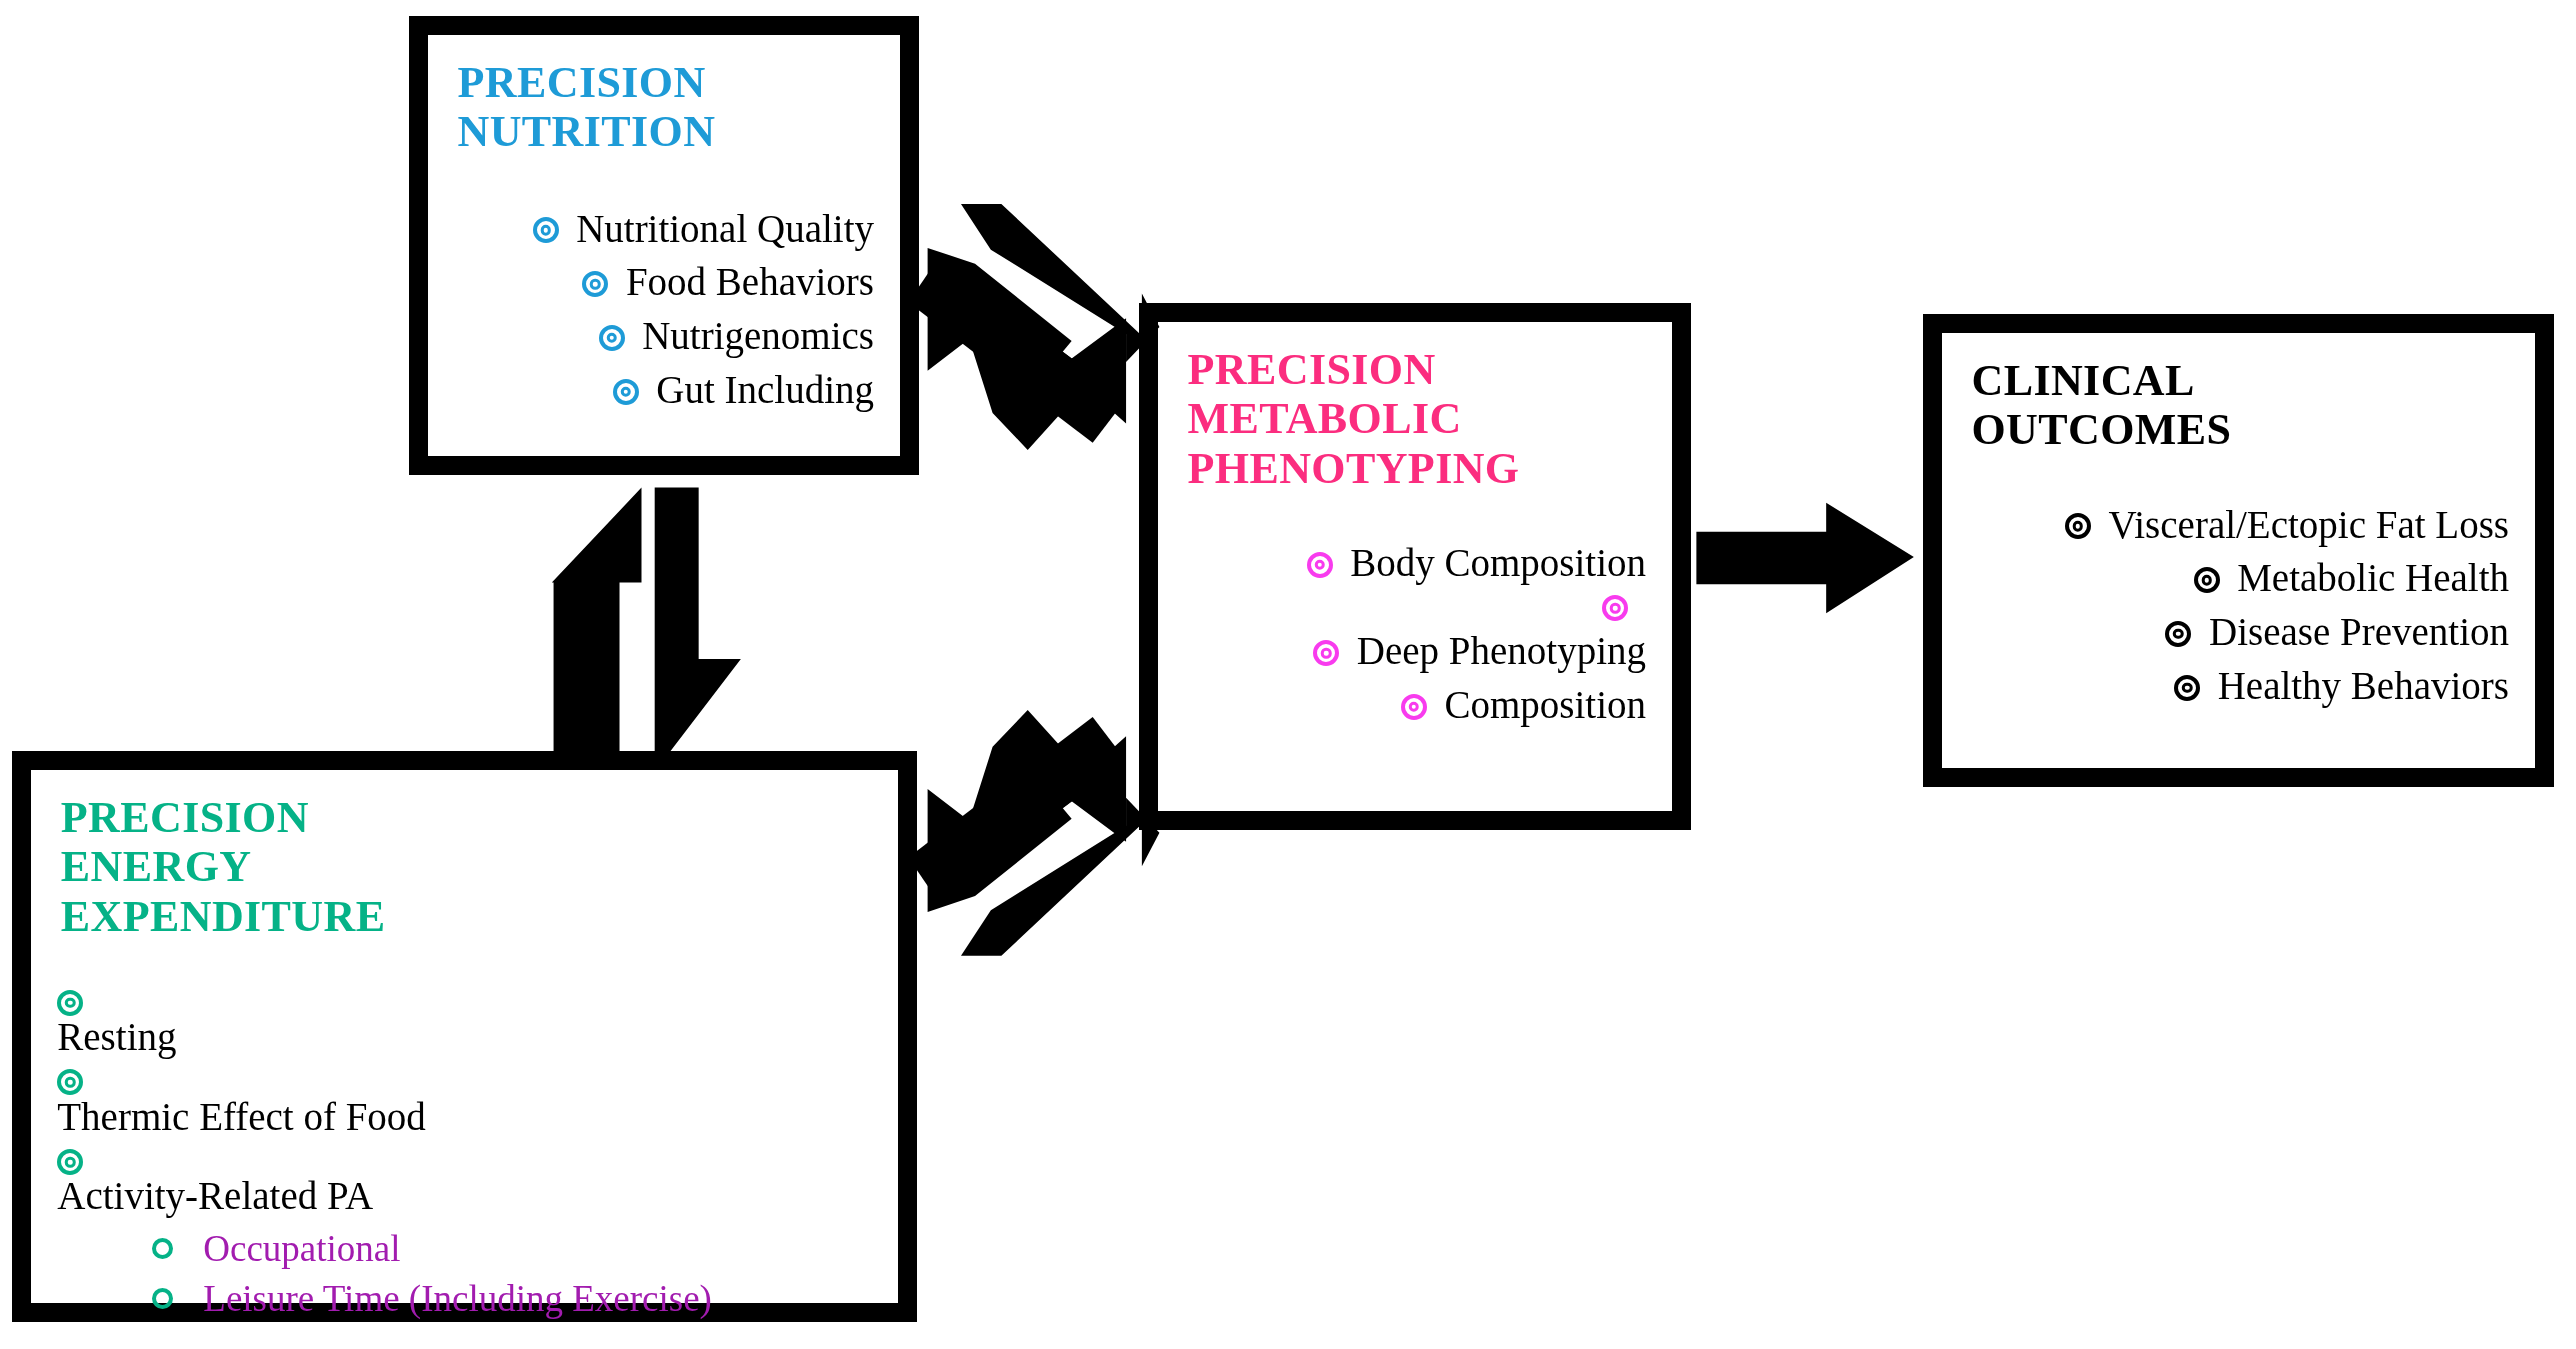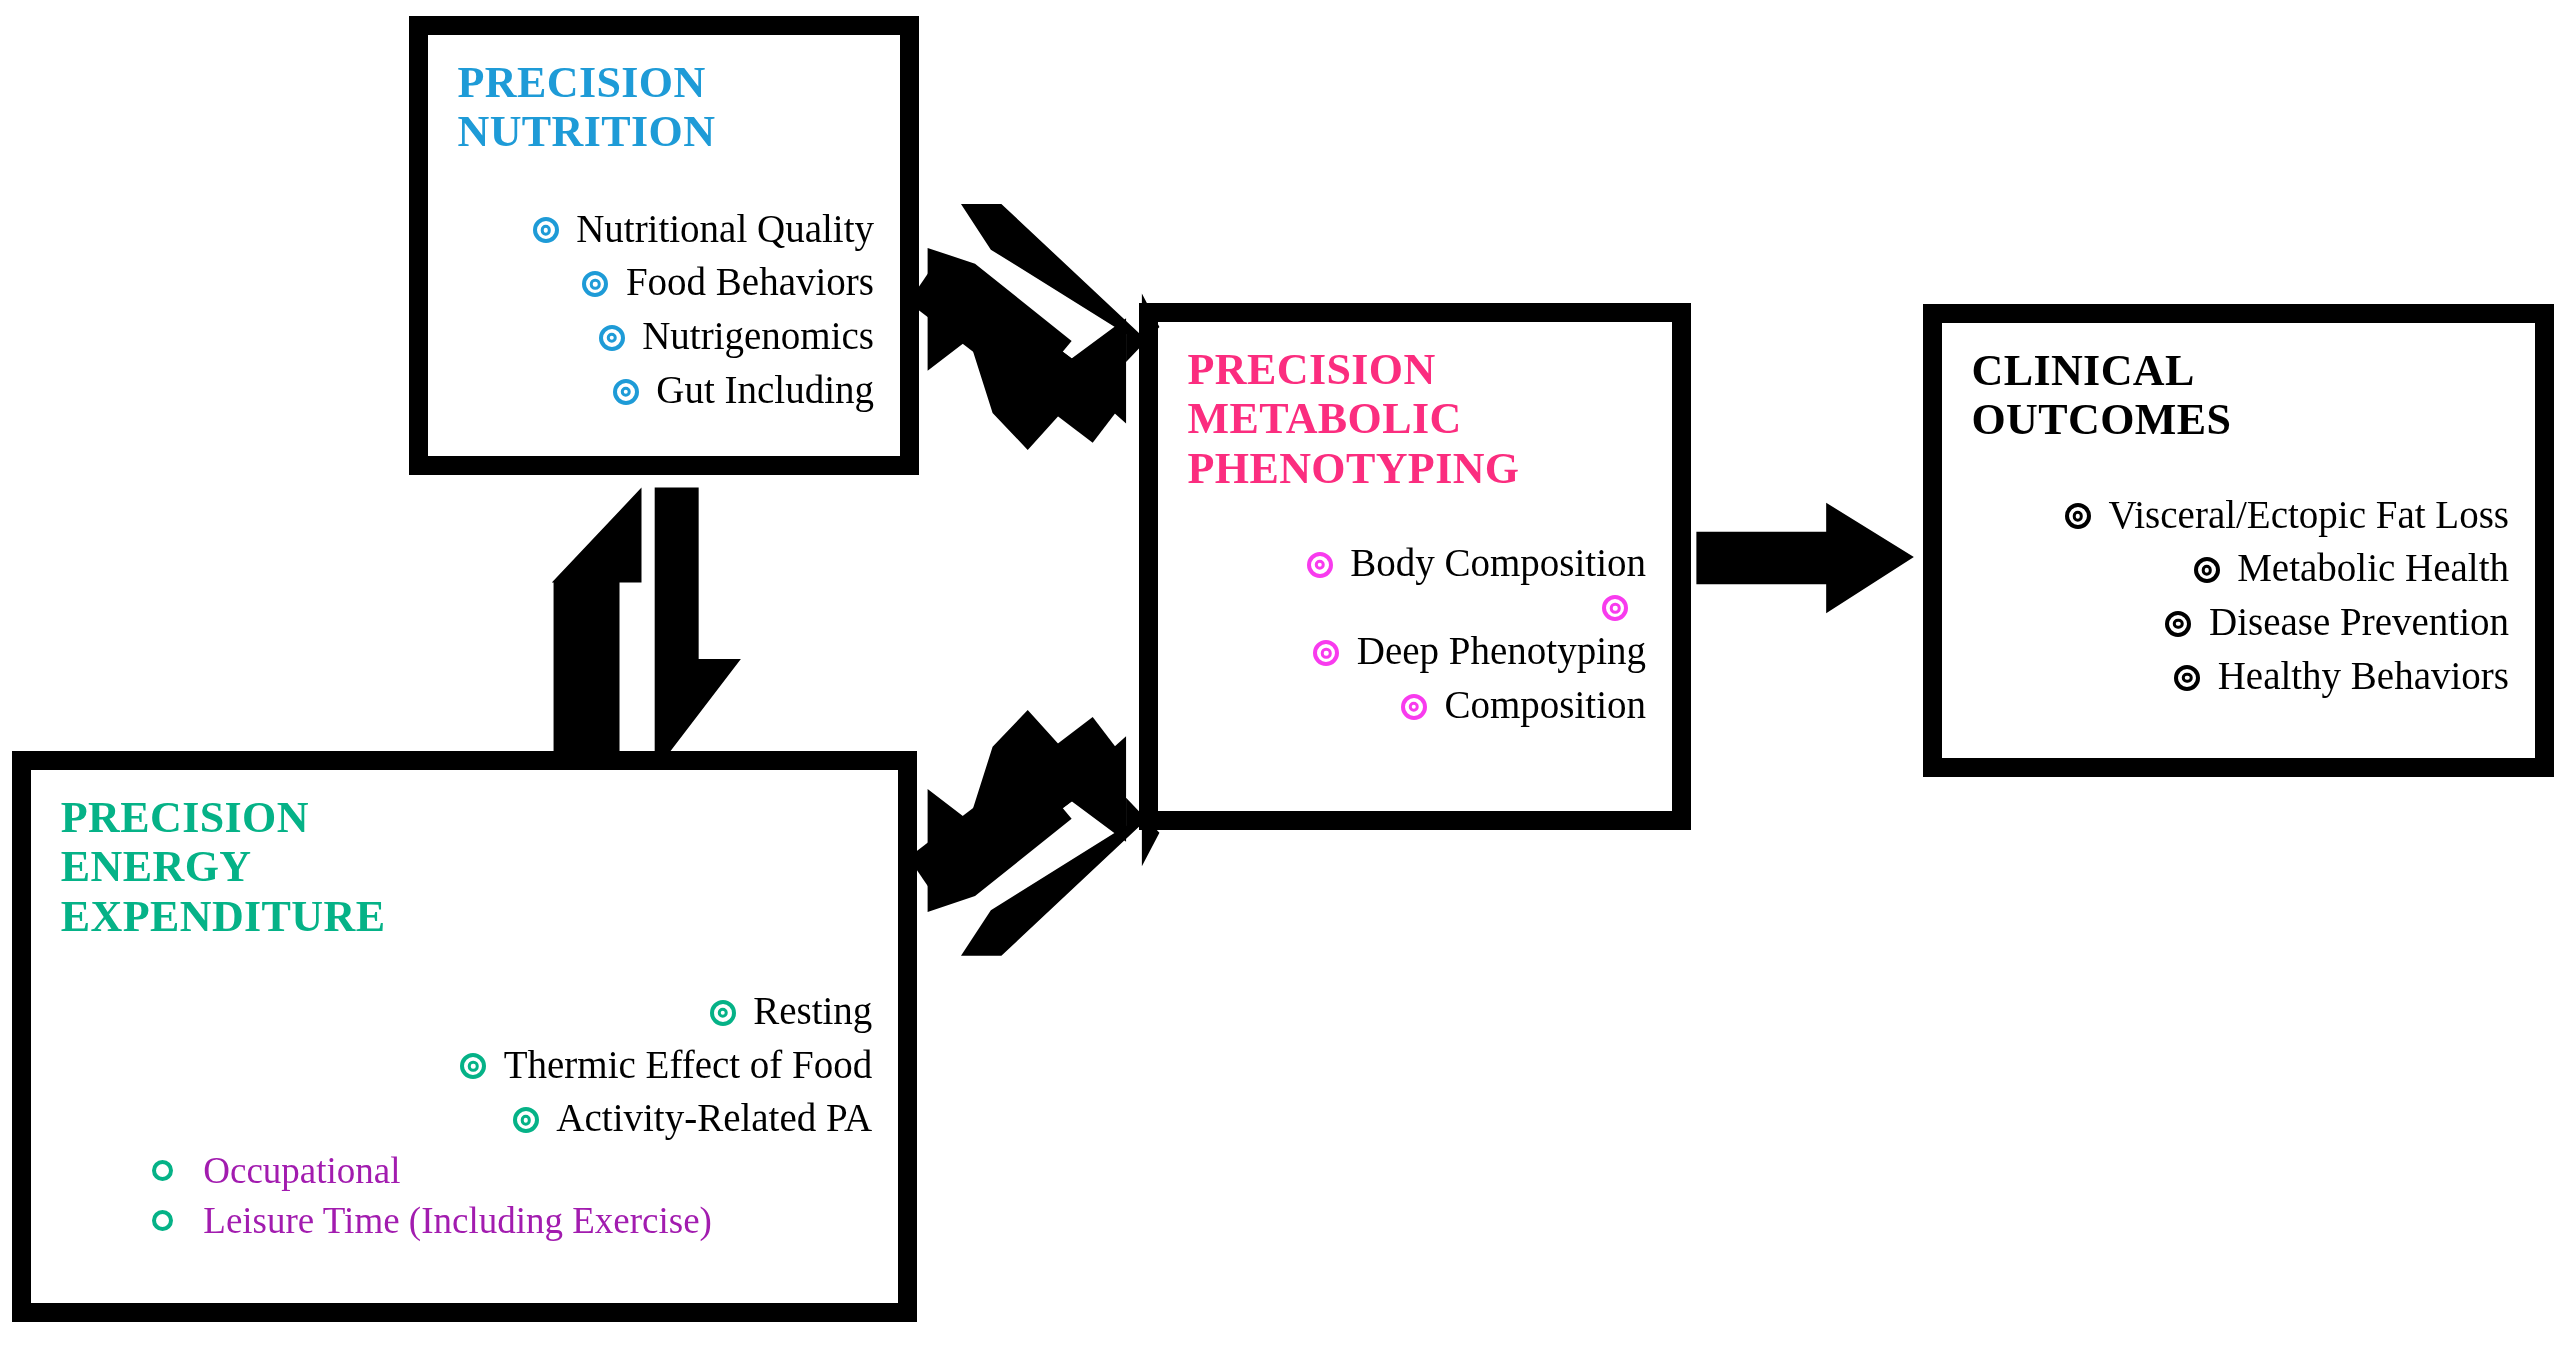--- a/index.html
+++ b/index.html
@@ -103,35 +103,35 @@
   }
   #box-phenotyping .box-title { font-size: 44px; color: #FB2D7F; margin-bottom: 47px; }
   #box-phenotyping .box-list > li { font-size: 39px; margin-bottom: 8.8px; }
   #box-phenotyping .bullet {
     width: 26px; height: 26px; border: 4.4px solid #F83BEE; margin-right: 17.6px;
   }
   #box-phenotyping .bullet::after { width: 10.5px; height: 10.5px; border: 3.5px solid #F83BEE; }
 
   
   #box-outcomes {
-    left: 1923px; top: 304px; width: 631px; height: 473px;
+    left: 1923px; top: 314px; width: 631px; height: 473px;
   }
   #box-outcomes .box-title { font-size: 44px; color: #000000; margin-bottom: 47px; }
   #box-outcomes .box-list > li { font-size: 39px; margin-bottom: 8.8px; }
   #box-outcomes .bullet {
     width: 26px; height: 26px; border: 4.4px solid #000000; margin-right: 17.6px;
   }
   #box-outcomes .bullet::after { width: 10.5px; height: 10.5px; border: 3.5px solid #000000; }
 
   
   #box-energy {
     left: 12.3px; top: 751px; width: 905px; height: 571px;
   }
   #box-energy .box-title { font-size: 44px; color: #05B287; margin-bottom: 47px; }
-  #box-energy .box-list > li { font-size: 39px; margin-bottom: 8.8px; }
+  #box-energy .box-list > li { font-size: 39px; margin-bottom: 8.8px; flex-direction: column; }
   #box-energy .bullet {
     width: 26px; height: 26px; border: 4.4px solid #05B287; margin-right: 17.6px;
   }
   #box-energy .bullet::after { width: 10.5px; height: 10.5px; border: 3.5px solid #05B287; }
   #box-energy .sub-list { margin-left: 95px; margin-top: 3.5px; }
   #box-energy .sub-list > li { font-size: 37px; margin-bottom: 7px; }
   #box-energy .sub-bullet {
     width: 21px; height: 21px; border: 4.4px solid #05B287; margin-right: 30px;
   }
 

